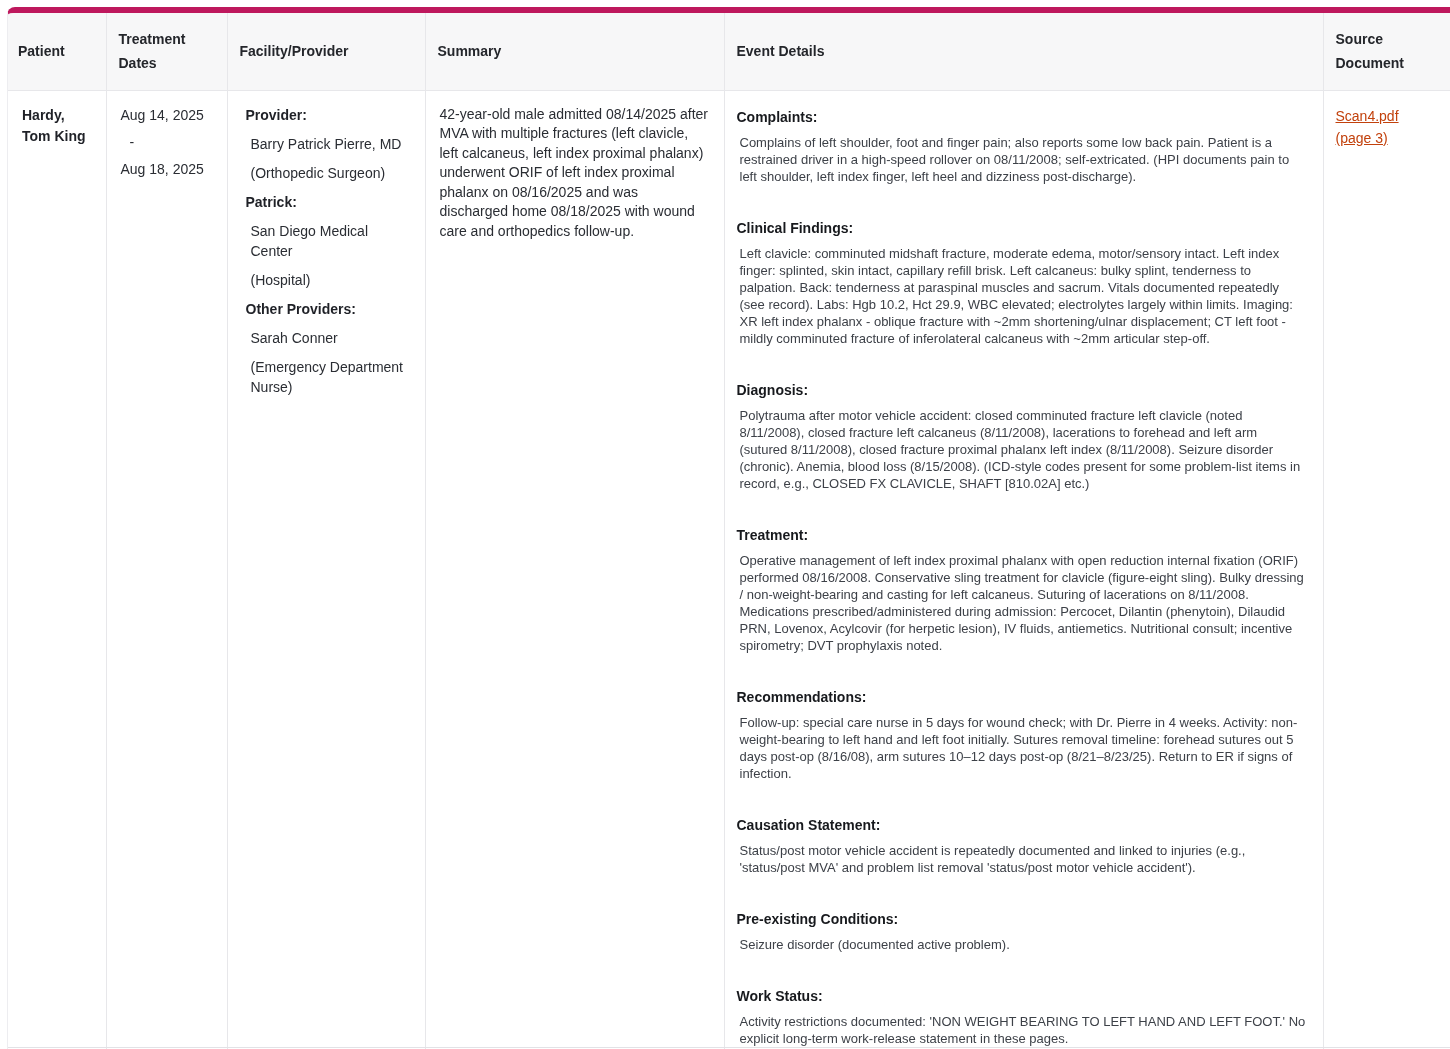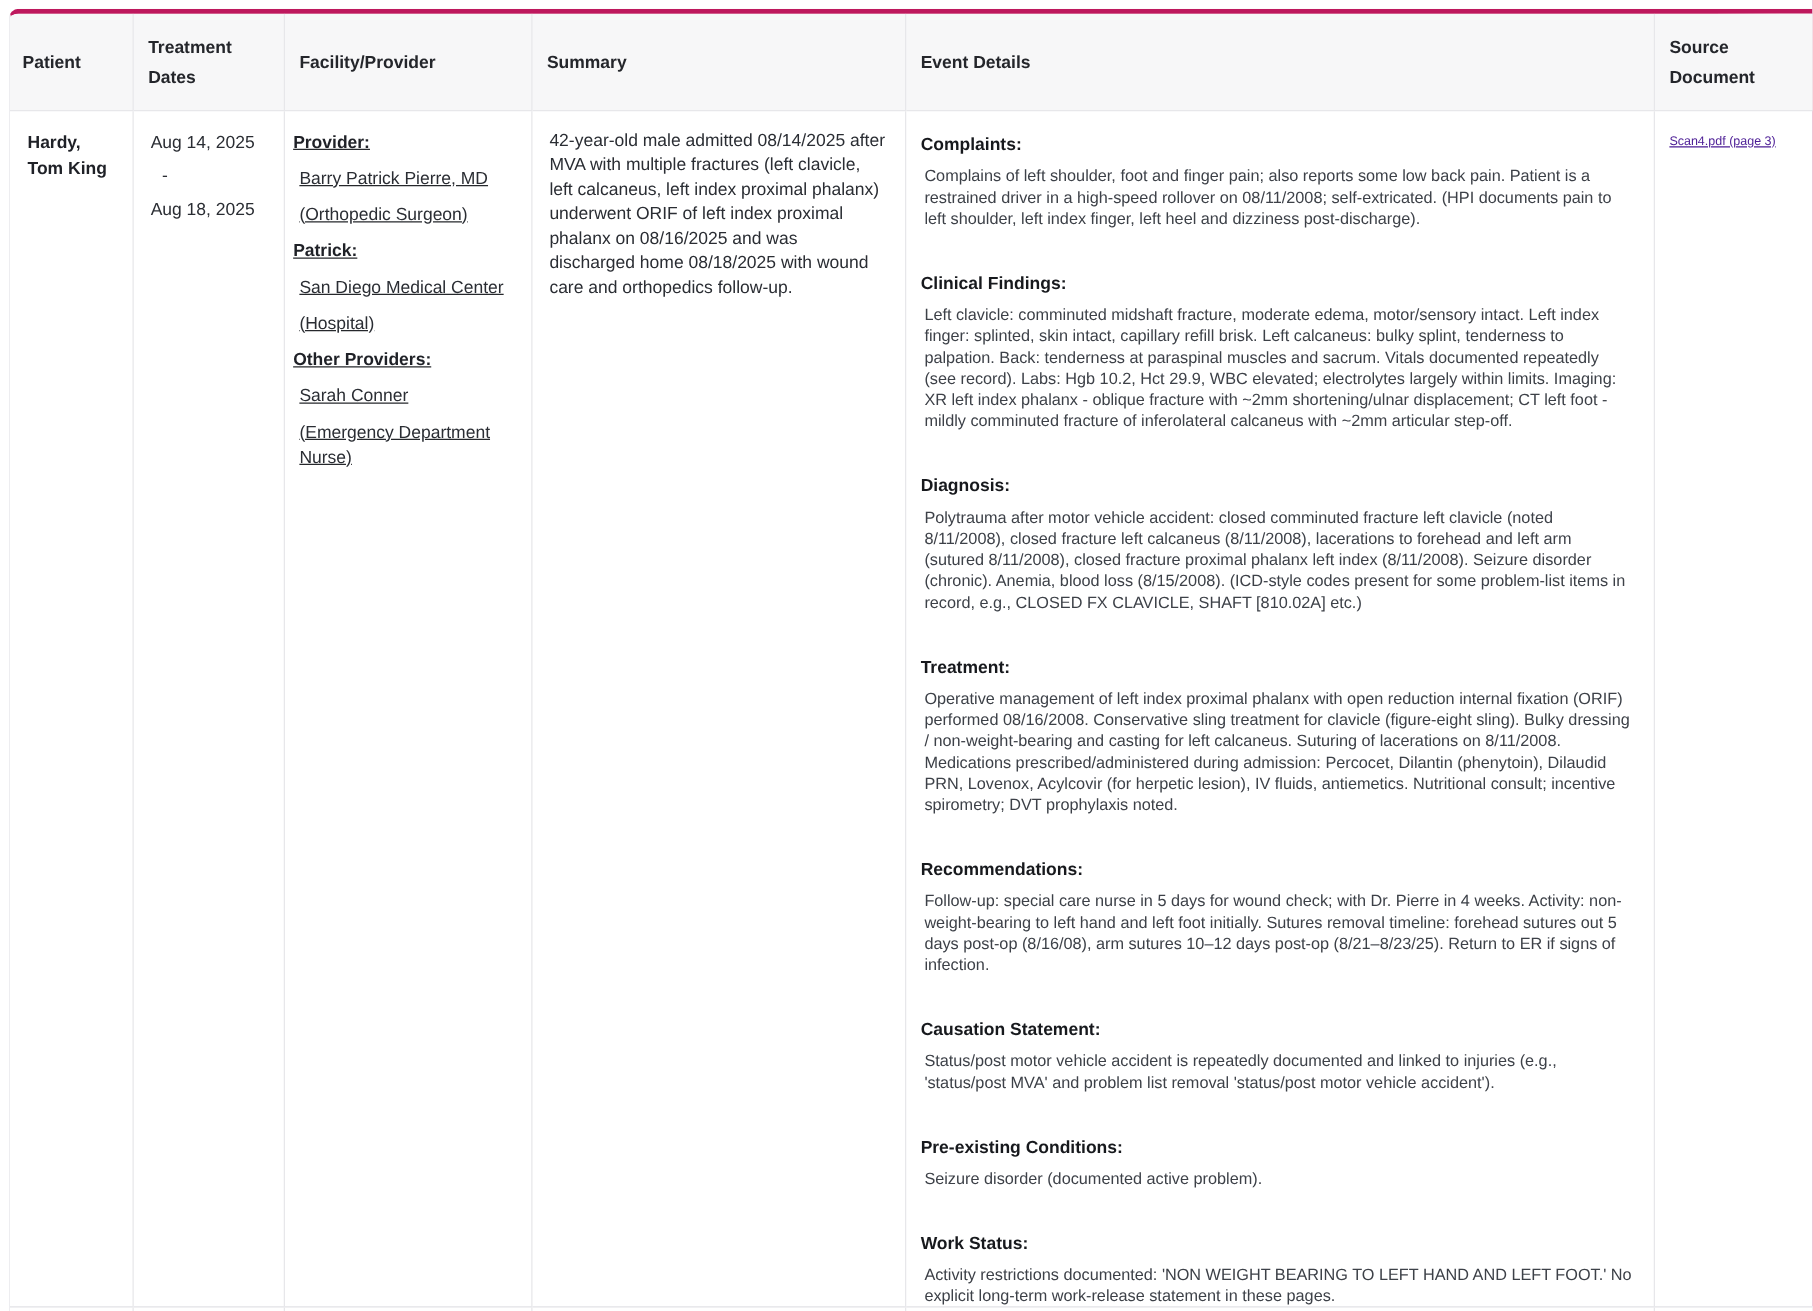--- a/index.html
+++ b/index.html
@@ -7,21 +7,21 @@
     margin: 0; padding: 0;
     width: 1450px; height: 1049px;
     overflow: hidden;
     background: #ffffff;
     font-family: "Liberation Sans", sans-serif;
     color: #26282c;
   }
   .table-wrap {
     position: absolute;
     top: 7px; left: 7px; right: 0; bottom: 0;
-    border-top: 4px solid #be185d;
+    border-top: 6px solid #be185d;
     border-left: 1px solid #ededf0;
     border-top-left-radius: 8px;
     overflow: hidden;
   }
   table.chronology {
     border-collapse: collapse;
     table-layout: fixed;
     width: 1443px;
   }
   th, td {
@@ -49,21 +49,21 @@
   td.cell { padding: 14px 14px 10px 14px; font-size: 14px; }
 
   
   .patient-name { font-weight: 700; font-size: 14px; line-height: 21px; color: #1f2127; margin: 0; }
 
   
   .date-line { margin: 0 0 7px 0; font-size: 14px; line-height: 20px; color: #2a2d33; }
   .date-sep { padding-left: 9px; }
 
   
-  td.cell-facility { padding-left: 7px; text-decoration: underline; }
+  td.cell-facility { padding-left: 18px; }
   .fp-line { margin: 0 0 9px 0; font-size: 14px; line-height: 20px; color: #2a2d33; }
   .fp-label { font-weight: 700; color: #1f2127; }
   .fp-value { padding-left: 5px; }
 
   
   .summary-text { margin: 0; font-size: 14px; line-height: 19.5px; color: #2a2d33; }
 
   
   td.cell-event { padding: 13px 12px 0 12px; }
   .section { margin: 0 0 34px 0; }
@@ -73,22 +73,22 @@
     line-height: 18px; margin: 4px 0 8px 0;
   }
   .section-text {
     margin: 0; padding-left: 3px; padding-right: 4px;
     font-size: 13px; line-height: 17px; color: #3d4148;
   }
 
   
   td.cell-source { padding-left: 12px; }
   .source-link {
-    color: #4c1d95;
-    font-size: 10px;
+    color: #c2410c;
+    font-size: 14px;
     line-height: 22px;
     text-decoration: underline;
     cursor: pointer;
   }
 
   tr.next-row { height: 80px; }
   tr.next-row td { background: #ffffff; }
 </style>
 </head>
 <body>

